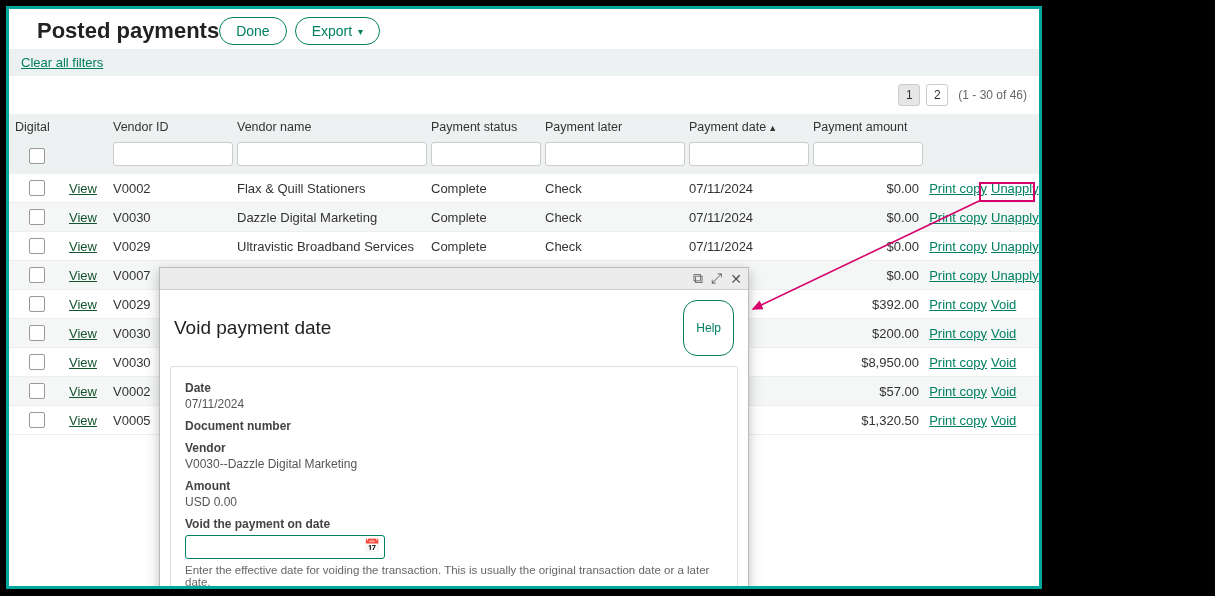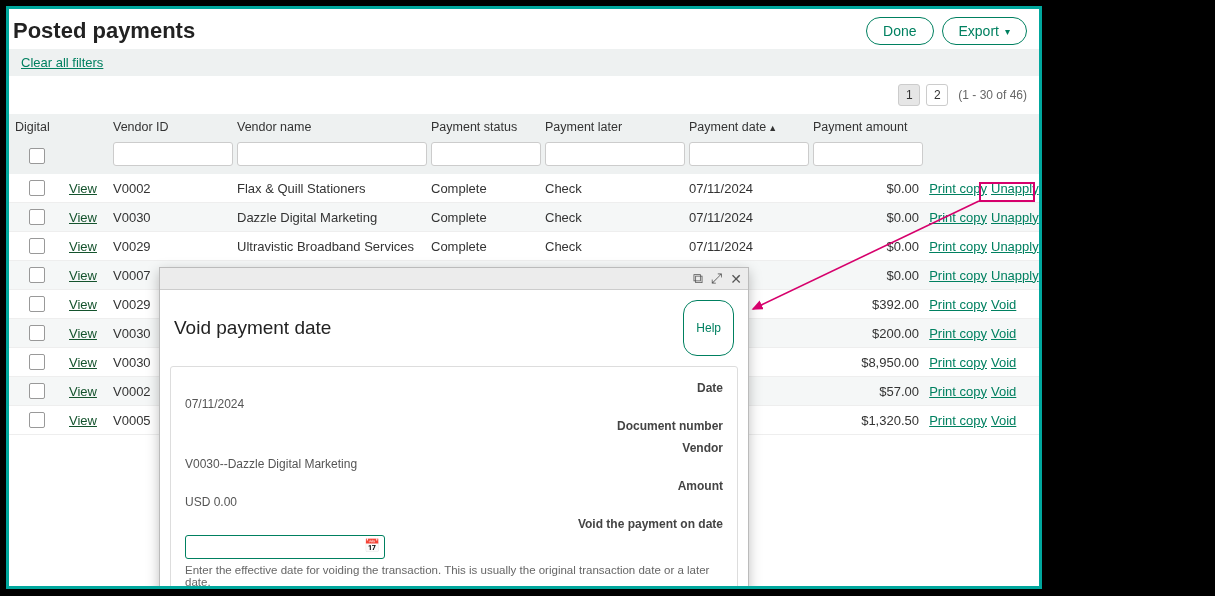--- a/index.html
+++ b/index.html
@@ -1,20 +1,20 @@
 <!DOCTYPE html>
 <html><head>
 <meta charset="utf-8">
 <style>
   * { box-sizing: border-box; margin: 0; padding: 0; }
   body { font-family: Arial, Helvetica, sans-serif; font-size: 13px; color: #333; background: #000; }
   .outer { width: 1215px; height: 596px; background: #000; position: relative; }
   .frame { width: 1036px; height: 583px; margin: 6px; border: 3px solid #00a79d; background: #fff; position: relative; overflow: hidden; }
 
-  .header-row { display: flex; justify-content: space-between; align-items: center; padding: 8px 12px 4px 4px; }
+  .header-row { display: flex; align-items: center; padding: 8px 12px 4px 28px; }
   .page-title { font-size: 22px; font-weight: bold; color: #222; }
   .header-buttons { display: flex; gap: 8px; }
   .btn-pill { border: 1.5px solid #008060; color: #008060; background: #fff; border-radius: 18px; padding: 5px 16px; font-size: 14px; cursor: pointer; display: inline-flex; align-items: center; gap: 6px; }
   .btn-pill .chev { font-size: 10px; color: #008060; }
 
   .filter-bar { background: #eef1f1; padding: 6px 12px; }
   .link { color: #008060; text-decoration: underline; cursor: pointer; margin-top: 17px; }
 
   .pager-row { display: flex; justify-content: flex-end; align-items: center; gap: 6px; padding: 8px 12px; }
   .pager-btn { width: 22px; height: 22px; border: 1px solid #ccc; background: #fff; text-align: center; line-height: 20px; font-size: 12px; cursor: pointer; border-radius: 3px; }
@@ -44,21 +44,21 @@
   .red-box { position: absolute; border: 2px solid #d6006c; pointer-events: none; z-index: 5; }
 
   
   .modal { position: absolute; left: 150px; top: 258px; width: 590px; background: #fff; border: 1px solid #bbb; box-shadow: 0 4px 12px rgba(0,0,0,0.25); z-index: 10; }
   .modal-titlebar { background: #ececec; height: 22px; display: flex; justify-content: flex-end; align-items: center; padding: 0 6px; gap: 8px; color: #555; font-size: 14px; border-bottom: 1px solid #ccc; }
   .modal-titlebar span { cursor: pointer; }
   .modal-header { display: flex; justify-content: space-between; align-items: center; padding: 10px 14px 6px 14px; }
   .modal-title { font-size: 19px; color: #222; }
   .help-btn { border: 1.5px solid #008060; color: #008060; background: #fff; border-radius: 14px; padding: 20px 12px; font-size: 12px; cursor: pointer; }
   .modal-body { padding: 6px 14px 14px 14px; border: 1px solid #ddd; margin: 4px 10px 10px 10px; border-radius: 3px; }
-  .field-label { font-size: 12px; font-weight: bold; color: #444; margin-top: 8px; text-align: right; }
+  .field-label { font-size: 12px; font-weight: bold; color: #444; margin-top: 8px; }
   .field-value { font-size: 12px; color: #555; margin-top: 2px; }
   .date-input-wrap { position: relative; width: 200px; margin-top: 4px; }
   .date-input { width: 100%; height: 24px; border: 1px solid #008060; border-radius: 3px; padding: 0 26px 0 6px; font-size: 12px; }
   .cal-icon { position: absolute; right: 4px; top: 3px; font-size: 13px; color: #555; cursor: pointer; }
   .hint { font-size: 11.5px; color: #666; margin-top: 5px; }
   .memo-input { width: 210px; height: 26px; border: 1px solid #bbb; border-radius: 3px; margin-top: 4px; font-size: 12px; padding: 4px; resize: both; }
 
   
   .arrow-svg { position: absolute; left: 0; top: 0; pointer-events: none; z-index: 12; }
 

